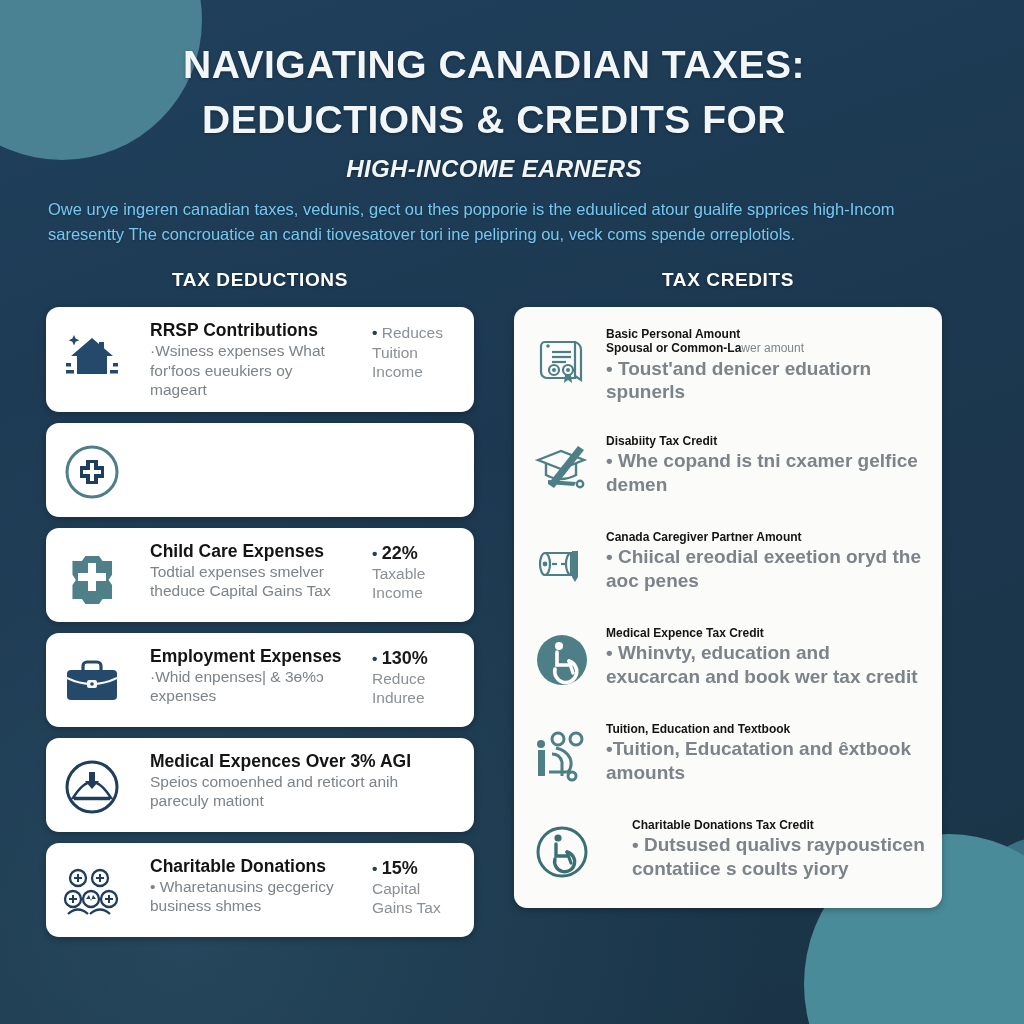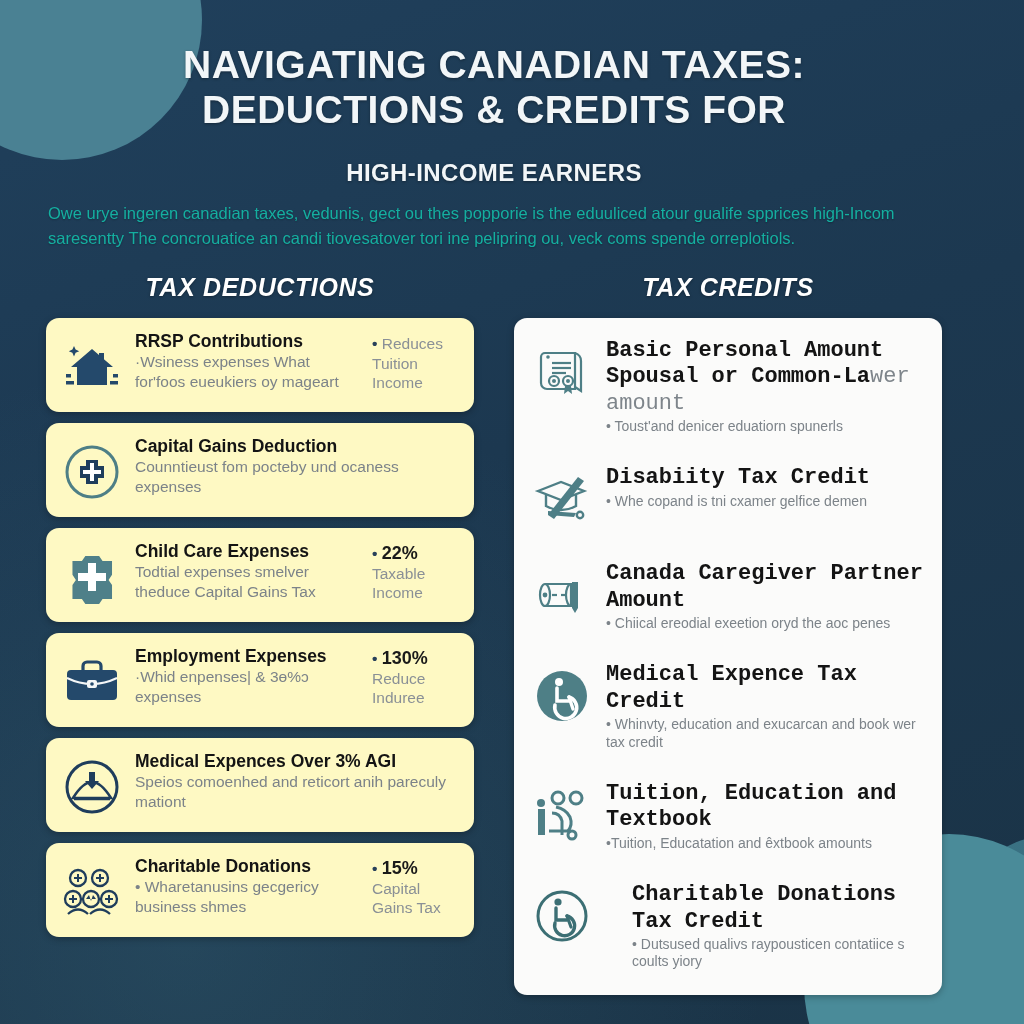--- a/index.html
+++ b/index.html
@@ -48,29 +48,30 @@
   
   header { text-align:center; padding-top:44px; }
   .title-1, .title-2 {
     color:#f2f6f8;
     font-weight:bold;
     letter-spacing:.5px;
     line-height:1.06;
     text-shadow:0 1px 3px rgba(0,0,0,.35);
   }
   .title-1 { font-size:39px; }
-  .title-2 { font-size:39px; margin-top:4px; }
+  .title-2 { font-size:39px; margin-top:14px; }
   .title-3 {
     color:#f2f6f8; font-weight:bold; font-size:24px;
-    margin-top:28px; letter-spacing:.4px;
+    margin-top:14px; letter-spacing:.4px;
     text-shadow:0 1px 3px rgba(0,0,0,.35);
+    font-style:italic;
   }
   .intro {
     margin:14px 16px 0 20px;
-    color:#14b8a6;
+    color:#7dd3fc;
     font-size:16.5px;
     line-height:1.52;
     text-align:left;
     text-shadow:0 1px 2px rgba(0,0,0,.3);
     opacity:.93;
   }
 
   
   #columns {
     display:flex;
@@ -78,39 +79,38 @@
     gap:40px;
     padding:0 18px;
     align-items:flex-start;
   }
   .col { flex:1; min-width:0; }
   .col-left { max-width:447px; }
   .col-right { max-width:447px; }
 
   .col-head {
     color:#ffffff;
-    font-size:25px;
+    font-size:19px;
     font-weight:bold;
     letter-spacing:.6px;
     text-align:center;
     margin-bottom:16px;
     text-shadow:0 1px 3px rgba(0,0,0,.35);
-    font-style:italic;
   }
 
   
   .card {
-    background:#fef9c3;
+    background:#ffffff;
     border-radius:13px;
     box-shadow:0 2px 7px rgba(0,0,0,.28);
     padding:13px 14px;
     margin-bottom:11px;
     display:flex;
     align-items:flex-start;
-    gap:11px;
+    gap:26px;
     min-height:92px;
   }
   .card-icon {
     flex:0 0 64px;
     height:64px;
     display:flex; align-items:center; justify-content:center;
     margin-top:4px;
   }
   .card-body { flex:1 1 auto; min-width:0; }
   .card-title {
@@ -158,31 +158,31 @@
   }
   .panel-row:last-child { margin-bottom:2px;gap:38px; }
   .panel-icon {
     flex:0 0 64px; height:64px;
     display:flex; align-items:center; justify-content:center;
     margin-top:2px;
   }
   .panel-body { flex:1 1 auto; min-width:0; }
   .panel-title {
     color:#141414;
-    font-size:22px;
+    font-size:12px;
     font-weight:bold;
     line-height:1.2;
-    font-family:Liberation Mono, monospace;
   }
   .panel-title .soft { color:#7e858b; font-weight:normal; }
   .panel-desc {
     color:#7c8389;
-    font-size:14px;
+    font-size:19px;
     line-height:1.24;
     margin-top:1px;
+    font-weight:bold;
   }
   svg { display:block; }
 </style>
 </head>
 <body>
 
 <div id="bg-layer">
   <div class="bg-grad"></div>
   <div class="circle-tl"></div>
   <div class="circle-br2"></div>
@@ -227,24 +227,20 @@
       </div>
 
       <div class="card">
         <div class="card-icon">
           <svg width="58" height="58" viewBox="0 0 58 58">
             <circle cx="29" cy="29" r="25" fill="none" stroke="#4e7f86" stroke-width="3"></circle>
             <path d="M23 11 h12 v6 h6 v12 h-6 v6 h-12 v-6 h-6 v-12 h6 Z" transform="translate(0,6)" fill="#1f3d5c"></path>
             <rect x="27" y="20" width="4" height="18" fill="#ffffff"></rect>
             <rect x="20" y="27" width="18" height="4" fill="#ffffff"></rect>
           </svg>
-        </div>
-        <div class="card-body">
-          <div class="card-title">Capital Gains Deduction</div>
-          <div class="card-desc">Counntieust fom pocteby und ocaness expenses</div>
         </div>
       </div>
 
       <div class="card">
         <div class="card-icon">
           <svg width="58" height="56" viewBox="0 0 58 56">
             <path d="M21 6 h16 l4 6 h11 v16 l-4 6 4 6 v16 h-11 l-4 6 h-16 l-4 -6 h-11 v-16 l4 -6 -4 -6 v-16 h11 Z" transform="scale(0.86) translate(5,2)" fill="#4f8089"></path>
             <rect x="25" y="14" width="8" height="28" fill="#ffffff"></rect>
             <rect x="15" y="24" width="28" height="8" fill="#ffffff"></rect>
           </svg>

